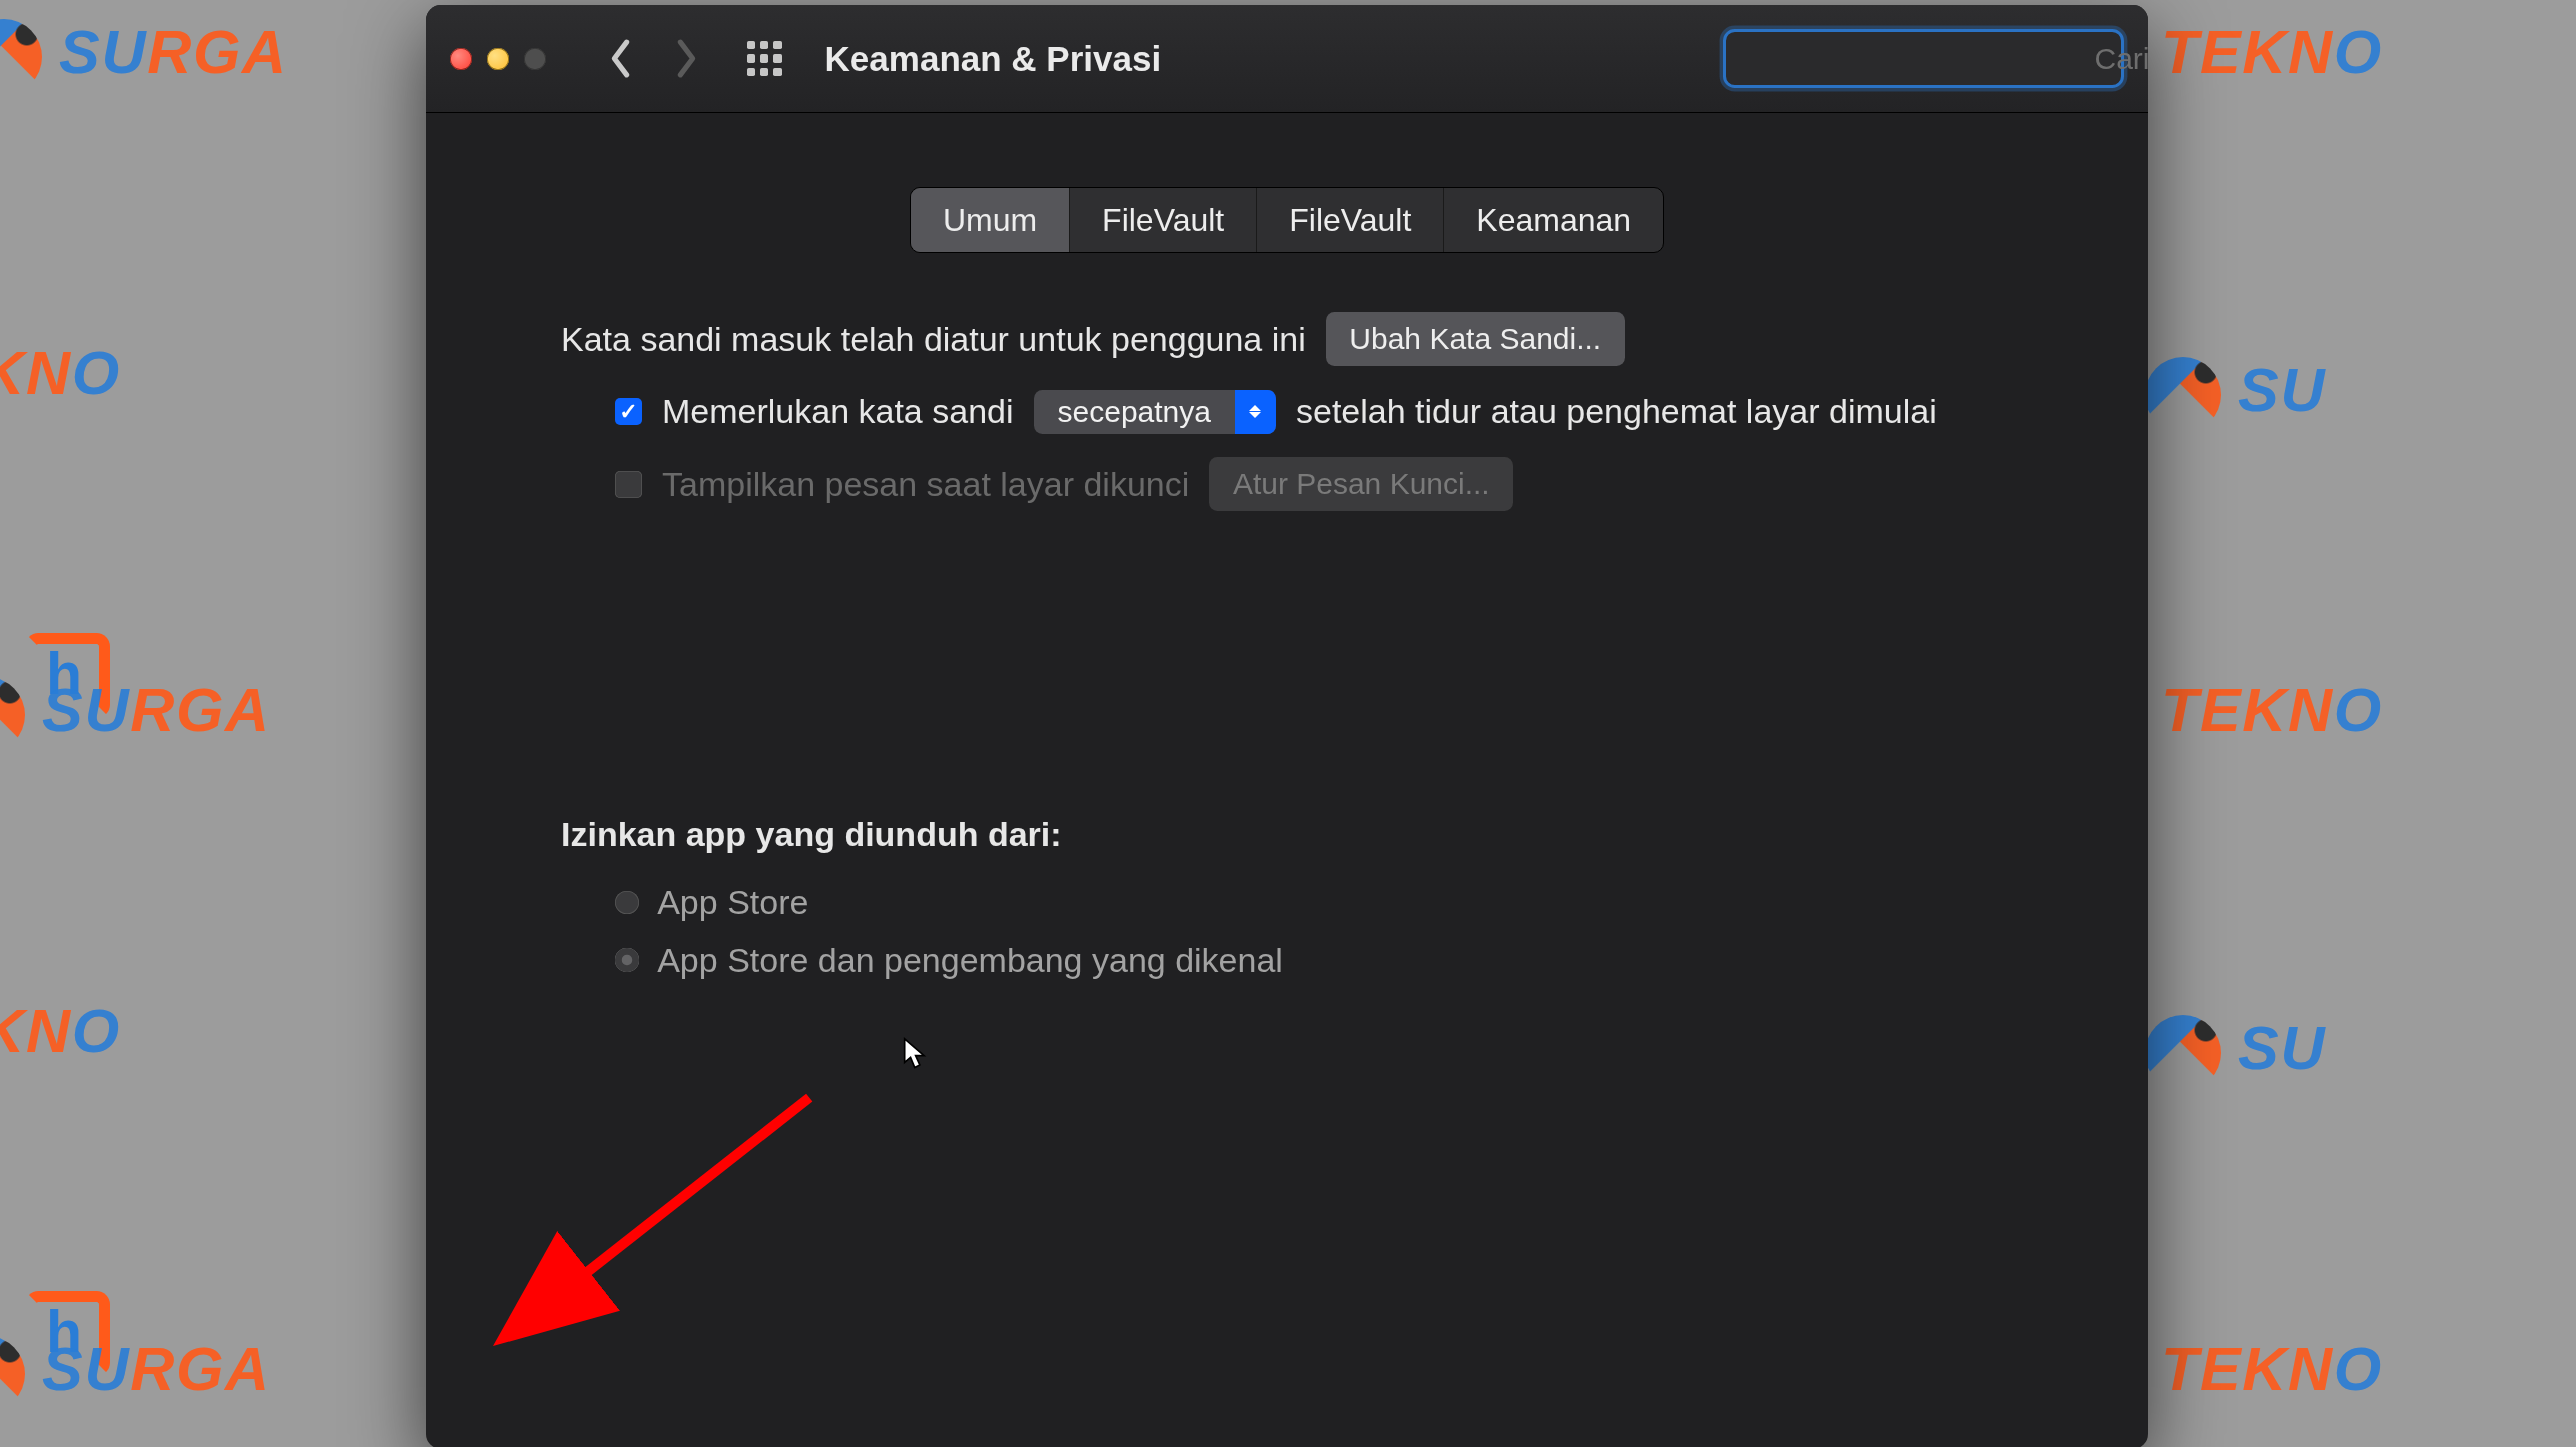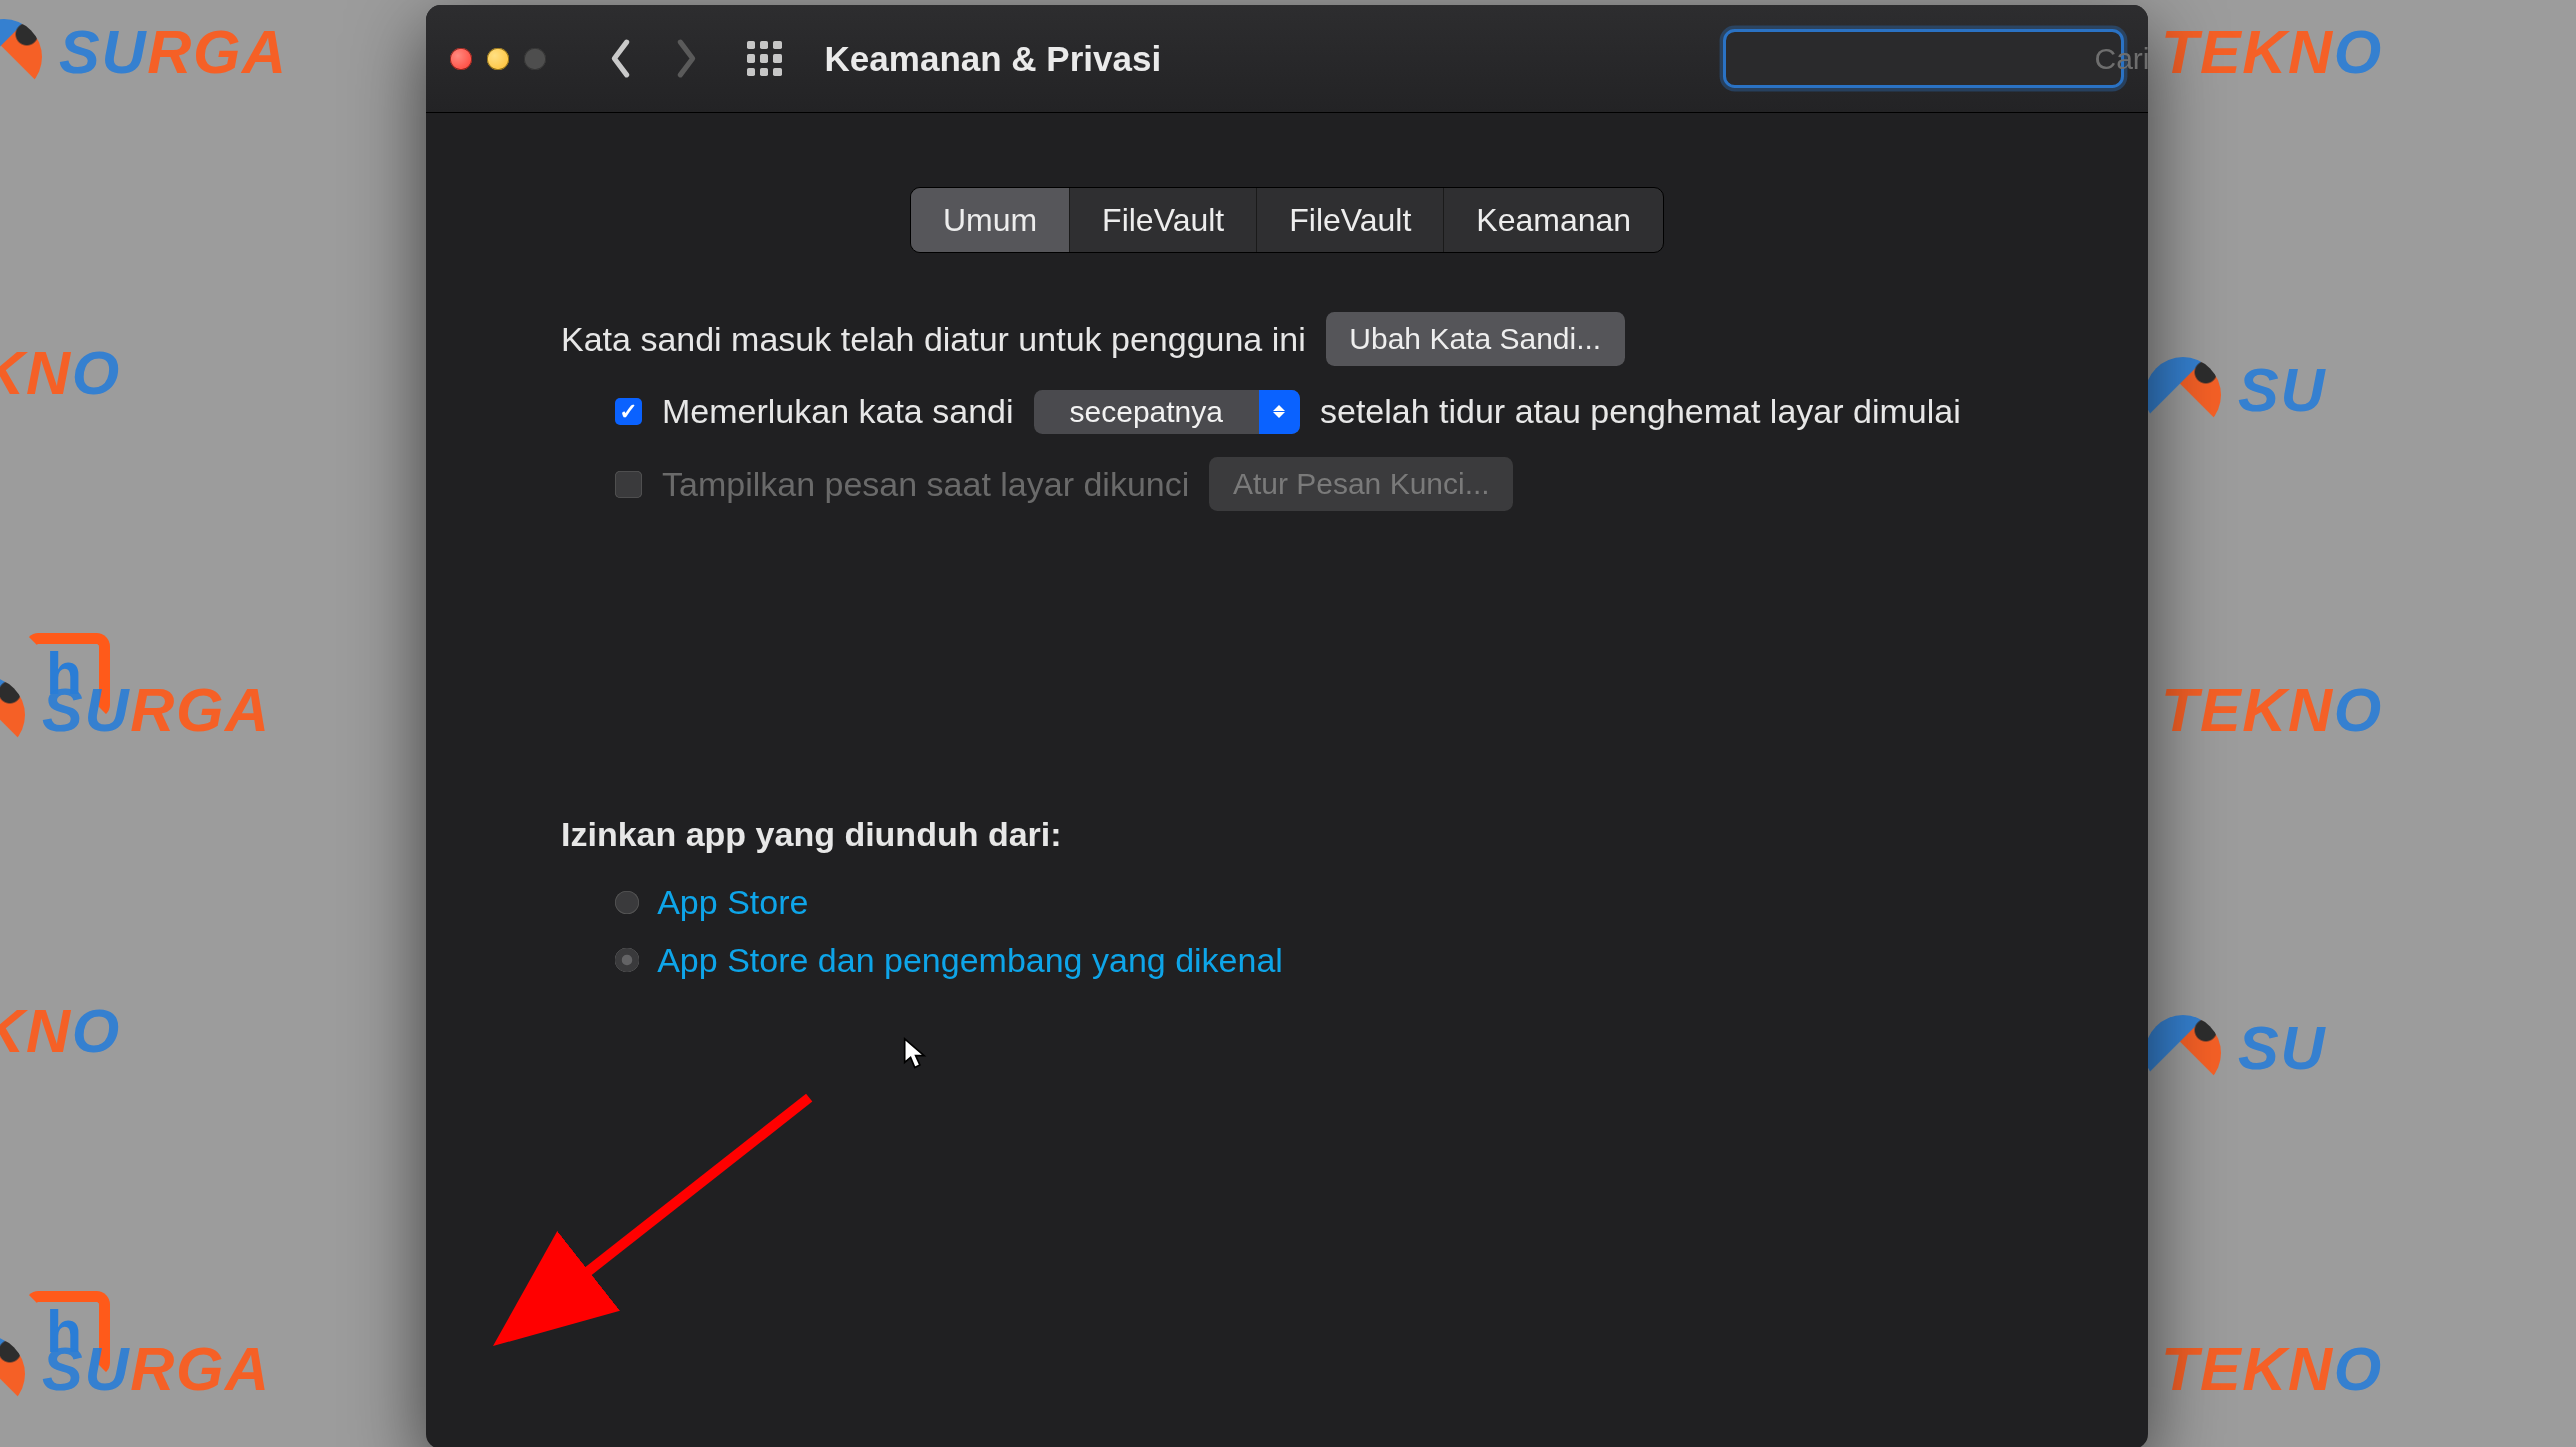--- a/index.html
+++ b/index.html
@@ -188,21 +188,21 @@
   .chk.empty { background: #3a3a3c; box-shadow: inset 0 0 0 0.8px #555; }
 
   .select {
     background: #4a4a4e;
     border-radius: 8.4px;
     display: flex;
     align-items: stretch;
     height: 44px;
     overflow: hidden;
   }
-  .select .sval { padding: 5px 36px; font-size: 30px; color: #f2f2f2; display:flex; align-items:center;}
+  .select .sval { padding: 5px 24px; font-size: 30px; color: #f2f2f2; display:flex; align-items:center;}
   .select .sarrows {
     width: 41px;
     background: #0a62ff;
     display: flex; flex-direction: column; align-items: center; justify-content: center;
     gap: 1.7px;
   }
   .select .sarrows::before,
   .select .sarrows::after {
     content: "";
     width: 0; height: 0;
@@ -212,21 +212,21 @@
   .select .sarrows::before { border-bottom: 6.8px solid #fff; }
   .select .sarrows::after  { border-top: 6.8px solid #fff; }
 
   .section-h {
     margin-top: 304px;
     font-size: 34px;
     font-weight: 600;
     color: #e7e7e7;
   }
   .radio-group { margin-top: 29px; margin-left: 54px; }
-  .radio-row { display: flex; align-items: center; gap: 18.6px; margin-bottom: 18.6px; color: #0ea5e9; font-size: 34px;}
+  .radio-row { display: flex; align-items: center; gap: 18.6px; margin-bottom: 18.6px; color: #a3a3a3; font-size: 34px;}
   .radio {
     width: 23.6px; height: 23.6px; border-radius: 50%;
     background: #3a3a3c; box-shadow: inset 0 0 0 0.8px #555;
     flex-shrink: 0;
   }
   .radio.sel { background: #636365; box-shadow: inset 0 0 0 6.8px #3a3a3c, inset 0 0 0 0.8px #777; }
 
   .footer {
     position: absolute;
     left: 0; right: 0; bottom: 20px;

